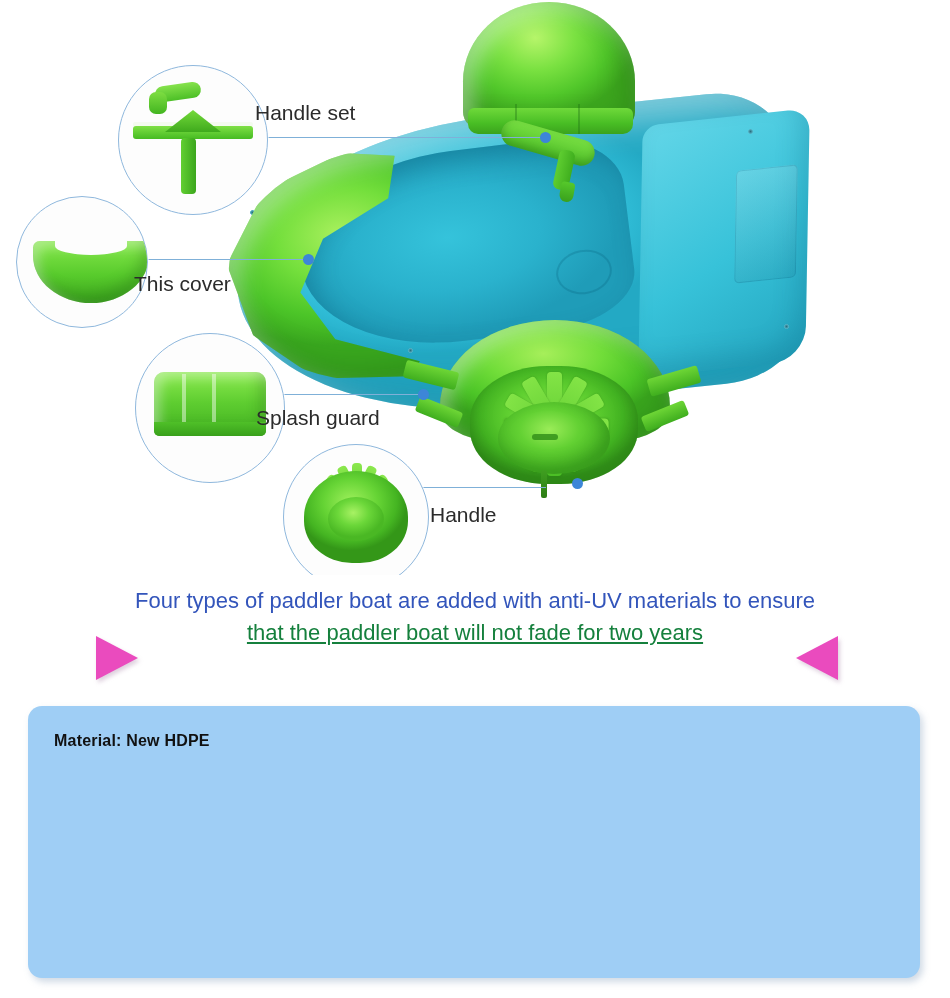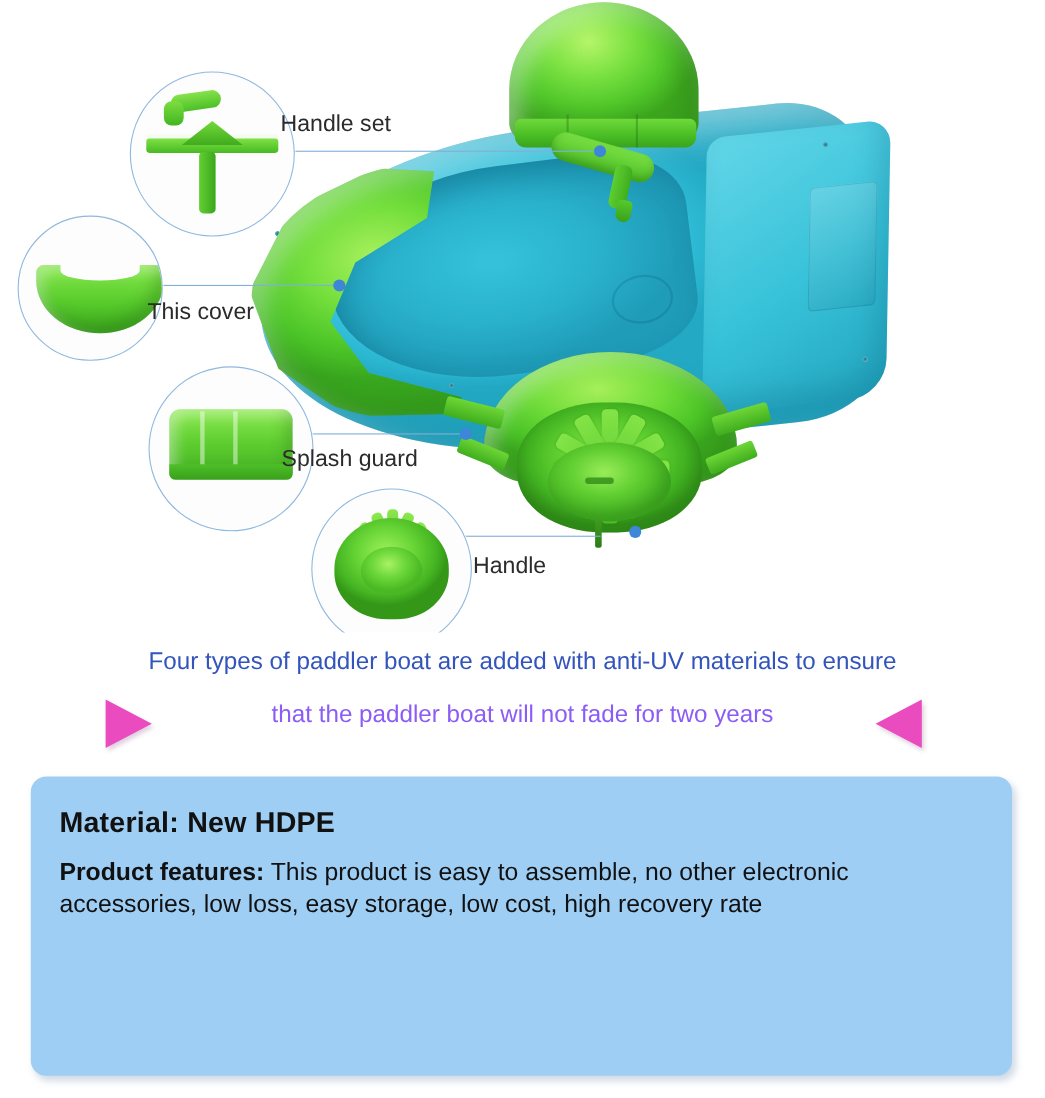--- a/index.html
+++ b/index.html
@@ -228,22 +228,22 @@
     border-radius:50%;
   }
 
   
   .tagline{position:absolute;left:0;top:588px;width:950px;height:92px;padding-left:12px;}
   .tag-line1{
     position:absolute;left:0;top:0;width:950px;text-align:center;
     font-size:22px;color:#3355bb;white-space:nowrap;
   }
   .tag-line2{
-    position:absolute;left:0;top:48px;width:950px;text-align:center;
-    font-size:22px;color:#8b5cf6;white-space:nowrap;
+    position:absolute;left:0;top:32px;width:950px;text-align:center;
+    font-size:22px;color:#15803d;white-space:nowrap;text-decoration:underline;
   }
   .arrow{
     position:absolute;width:0;height:0;
     filter:drop-shadow(2px 3px 2px rgba(160,120,160,.35));
   }
   .arrow-left{
     left:96px;top:636px;
     border-top:22px solid transparent;
     border-bottom:22px solid transparent;
     border-left:42px solid #ea4bbe;
@@ -257,21 +257,21 @@
 
   
   .info-panel{
     position:absolute;left:28px;top:706px;width:892px;height:272px;
     background:#9fcef5;border-radius:14px;
     box-shadow:3px 4px 7px rgba(120,150,180,.35);
     box-sizing:border-box;
     padding:26px 26px 0 26px;
   }
   .info-title{
-    font-size:26px;font-weight:bold;color:#111;margin:0 0 16px 0;
+    font-size:16px;font-weight:bold;color:#111;margin:0 0 16px 0;
     letter-spacing:.2px;
   }
   .info-para{
     font-size:22.5px;color:#111;margin:0 0 12px 0;line-height:1.28;
   }
   .info-para b{font-weight:bold;}
 </style>
 </head>
 <body>
 
@@ -364,18 +364,15 @@
 
   <div class="tagline">
     <div class="tag-line1">Four types of paddler boat are added with anti-UV materials to ensure</div>
     <div class="tag-line2">that the paddler boat will not fade for two years</div>
   </div>
   <div class="arrow arrow-left"></div>
   <div class="arrow arrow-right"></div>
 
   <div class="info-panel">
     <div class="info-title">Material: New HDPE</div>
-    <p class="info-para">
-      <b>Product features:</b><span> This product is easy to assemble, no other electronic accessories, low loss, easy storage, low cost, high recovery rate</span>
-    </p>
   </div>
 
 </div>
 
 </body></html>

